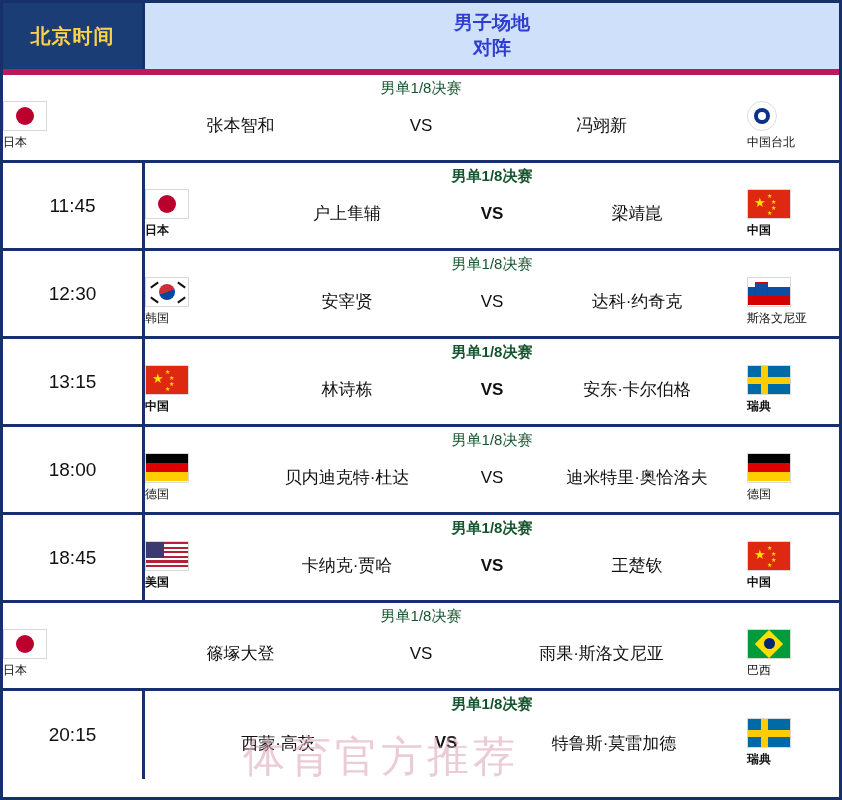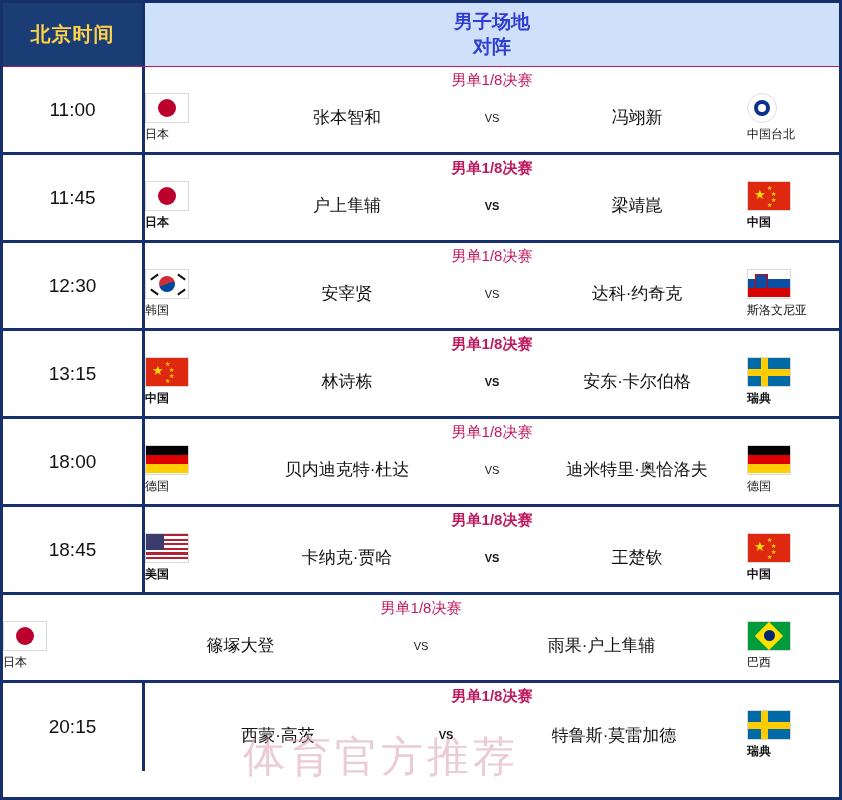--- a/index.html
+++ b/index.html
@@ -17,22 +17,22 @@
     position: relative;
     width: 842px;
     height: 800px;
     box-sizing: border-box;
     border: 3px solid #16306b;
     background: #fff;
   }
   
   .header {
     display: flex;
-    height: 64px;
-    border-bottom: 1px solid #be185d;
+    height: 72px;
+    border-bottom: 6px solid #be185d;
     box-sizing: border-box;
     justify-content: center;
   }
   .header-time {
     width: 142px;
     flex: 0 0 142px;
     background: #1b3d75;
     color: #ffd24a;
     font-size: 20px;
     font-weight: bold;
@@ -82,21 +82,21 @@
     align-items: center;
     box-sizing: border-box;
   }
   .stage {
     position: absolute;
     top: 4px;
     left: 0;
     right: 0;
     text-align: center;
     font-size: 15px;
-    color: #be185d;
+    color: #14532d;
   }
   .stage.bold { font-weight: bold; }
   .teams {
     display: flex;
     align-items: center;
     width: 100%;
     padding-top: 16px;
     box-sizing: border-box;
   }
   .side {
@@ -118,21 +118,21 @@
     text-align: center;
     font-size: 17px;
     color: #111;
     white-space: nowrap;
   }
   .player.bold { font-weight: normal; }
   .vs {
     width: 70px;
     flex: 0 0 70px;
     text-align: center;
-    font-size: 11px;
+    font-size: 17px;
     color: #111;
   }
   .vs.bold { font-weight: bold; }
   
   .flag {
     width: 44px;
     height: 30px;
     position: relative;
     overflow: hidden;
     box-sizing: border-box;
@@ -278,21 +278,20 @@
   <div class="header">
     <div class="header-time">北京时间</div>
     <div class="header-main">
       <div>男子场地</div>
       <div class="l2">对阵</div>
     </div>
   </div>
 
   <div id="rows-container">
       <div class="row">
-        <div class="cell-time">11:00</div>
         <div class="cell-match">
           <div class="stage">男单1/8决赛</div>
           <div class="teams">
             <div class="side">
               <div class="flag flag-jp"></div>
               <div class="country">日本</div>
             </div>
             <div class="player">张本智和</div>
             <div class="vs">VS</div>
             <div class="player">冯翊新</div>
@@ -444,21 +443,21 @@
       <div class="row">
         <div class="cell-match">
           <div class="stage">男单1/8决赛</div>
           <div class="teams">
             <div class="side">
               <div class="flag flag-jp"></div>
               <div class="country">日本</div>
             </div>
             <div class="player">篠塚大登</div>
             <div class="vs">VS</div>
-            <div class="player">雨果·户上隼辅</div>
+            <div class="player">雨果·斯洛文尼亚</div>
             <div class="side">
               <div class="flag flag-br">
                 <span class="rhomb"></span>
                 <span class="globe"></span>
               </div>
               <div class="country">巴西</div>
             </div>
           </div>
         </div>
       </div>

